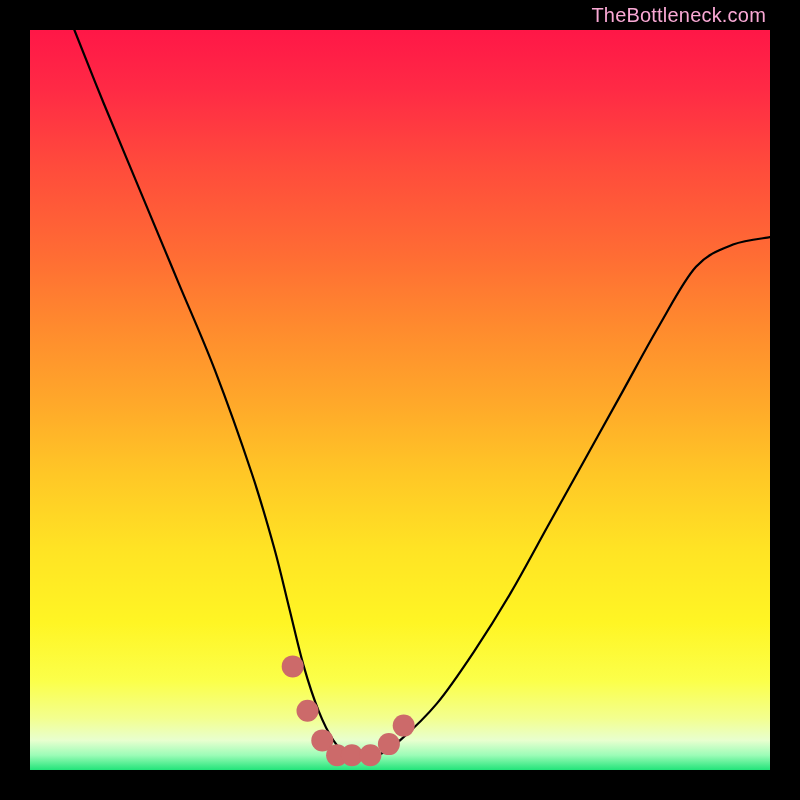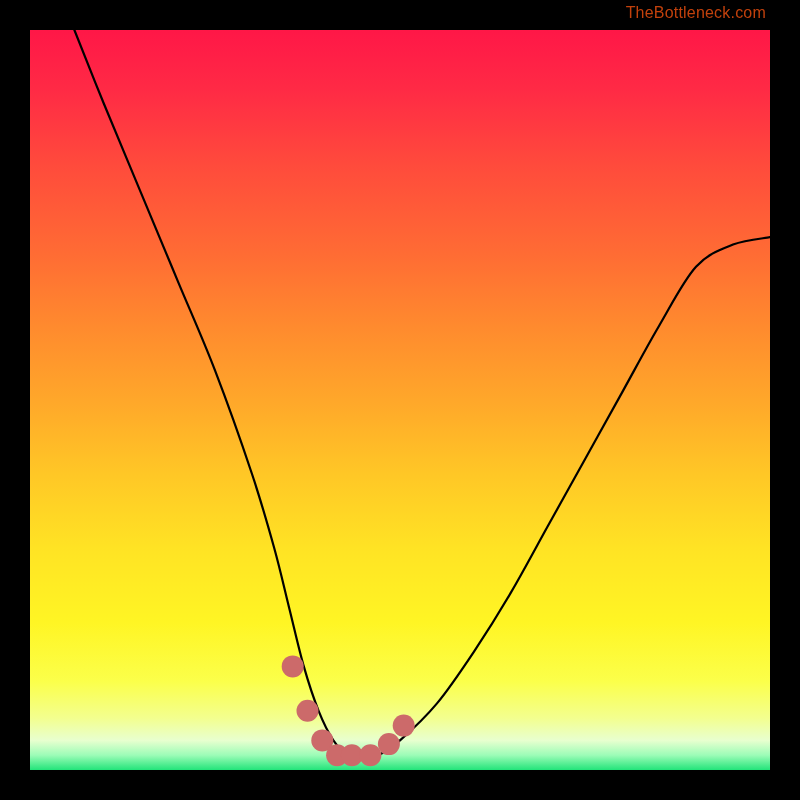--- a/index.html
+++ b/index.html
@@ -50,22 +50,22 @@
       #f3ff8f 93%,
       #e8ffcf 96%,
       #9cfcb7 98%,
       #22e47a 100%
     );
   }
   .watermark {
     position: absolute;
     top: 4px;
     right: 34px;
-    color: #c2410c;
-    font-size: 16px;
+    color: #f9a8d4;
+    font-size: 20px;
     letter-spacing: 0.2px;
     font-weight: 500;
     user-select: none;
   }
   svg.curve {
     position: absolute;
     inset: 0;
   }
 </style>
 </head>

